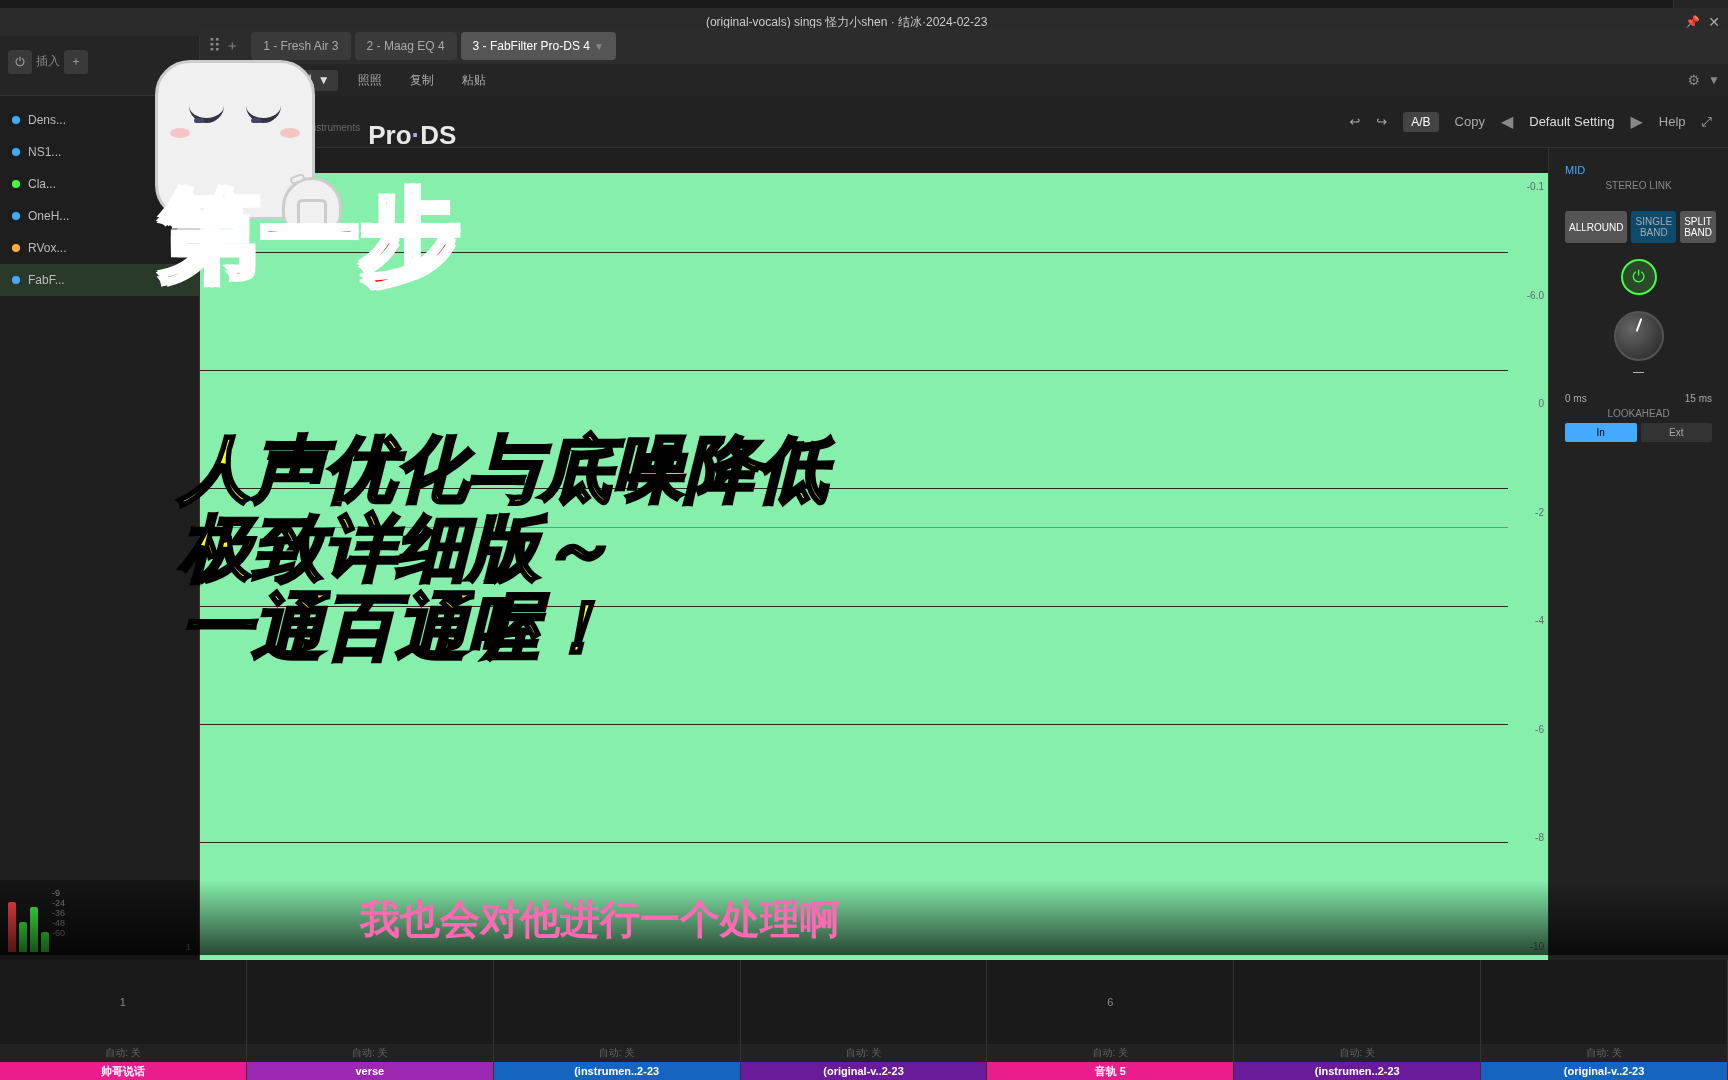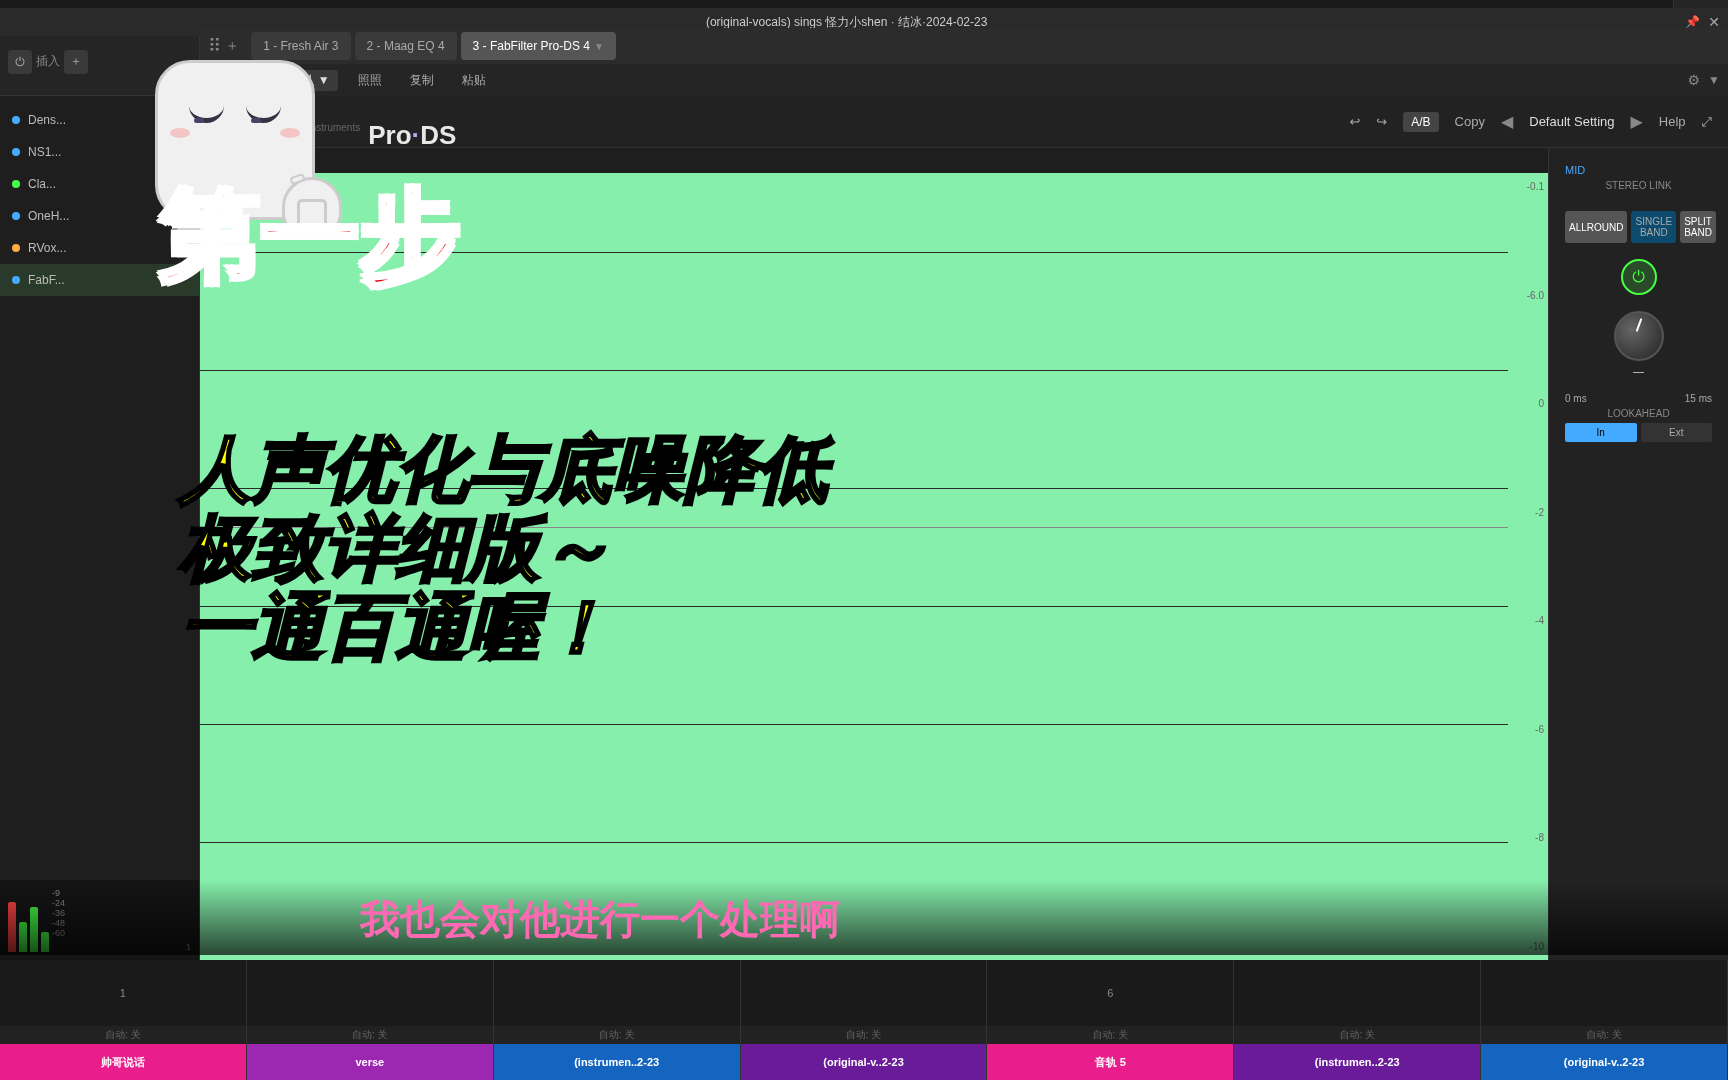--- a/index.html
+++ b/index.html
@@ -436,21 +436,21 @@
     .track-auto {
       height: 18px;
       font-size: 10px;
       color: #666;
       display: flex;
       align-items: center;
       justify-content: center;
       background: #222;
     }
     .track-label {
-      height: 36px;
+      height: 18px;
       font-size: 11px;
       color: #fff;
       display: flex;
       align-items: center;
       justify-content: center;
       font-weight: bold;
     }
     .track-pink { background: #e91e8c; }
     .track-purple { background: #9c27b0; }
     .track-blue { background: #1565c0; }

